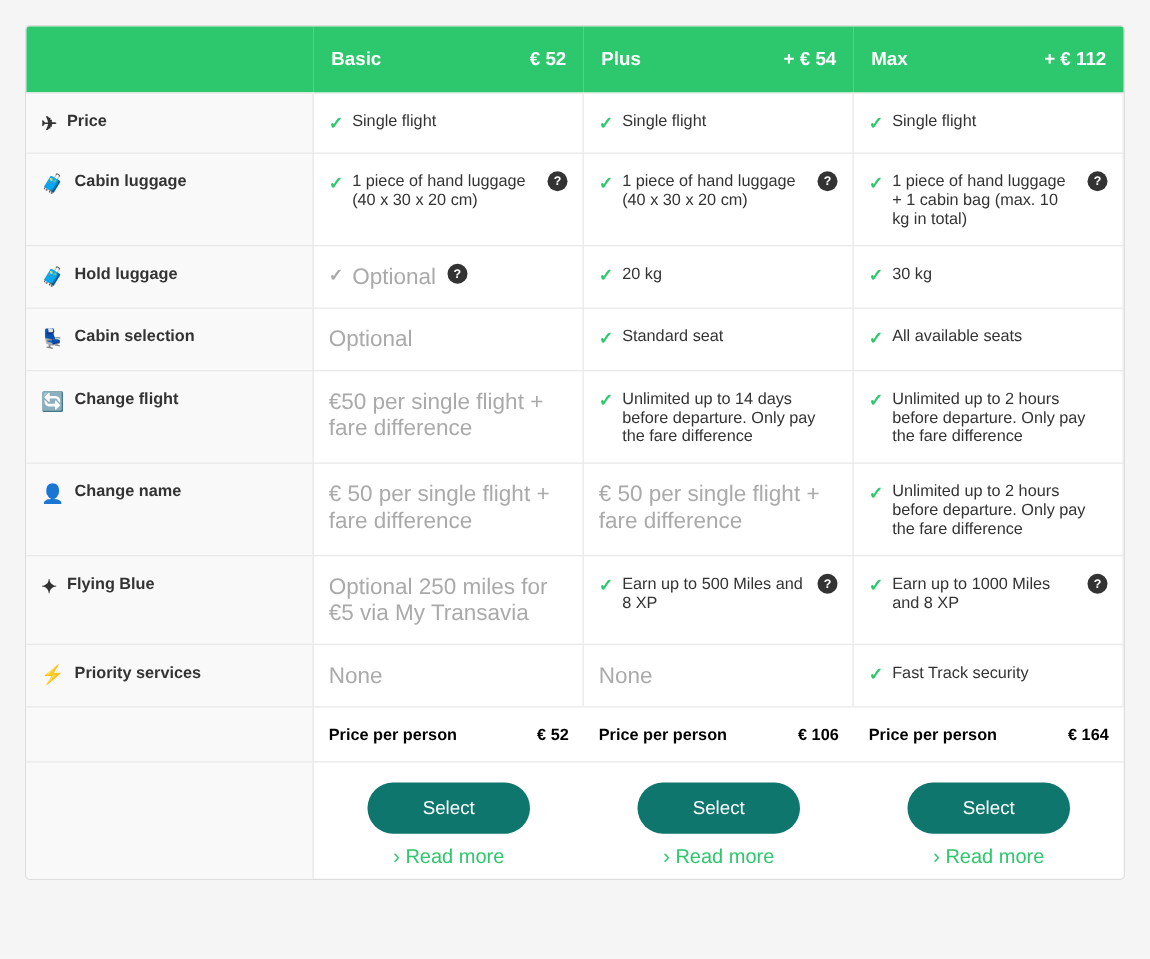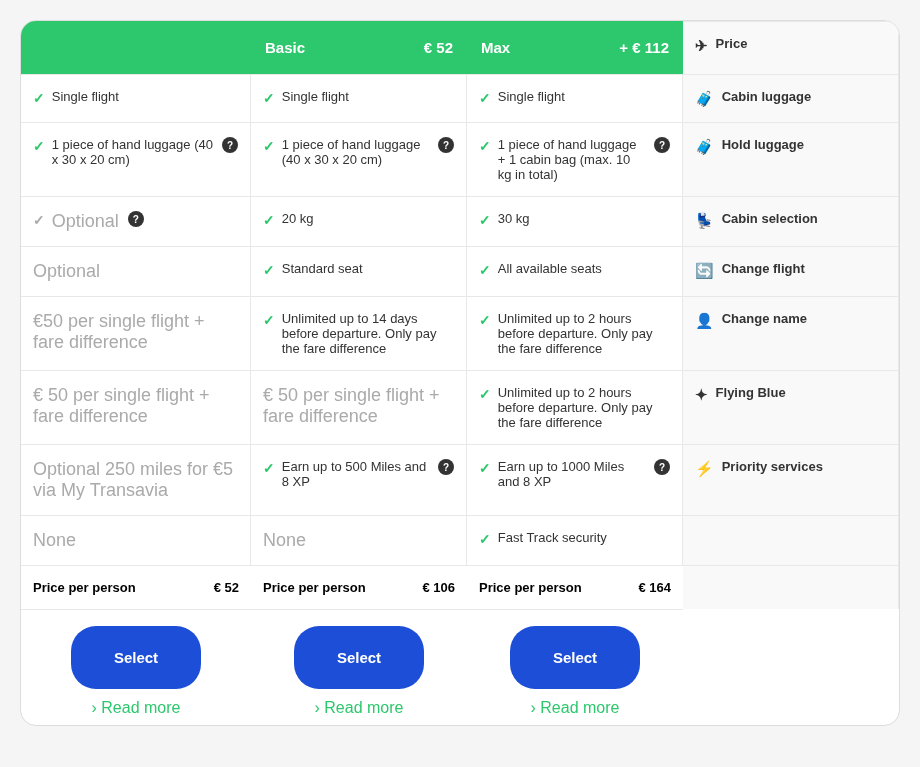--- a/index.html
+++ b/index.html
@@ -8,21 +8,21 @@
       background: #f5f5f5;
       display: flex;
       justify-content: center;
       align-items: flex-start;
       padding: 20px;
       min-height: 767px;
     }
     .comparison-table {
       width: 880px;
       border: 1px solid #ddd;
-      border-radius: 16px;
+      border-radius: 4px;
       overflow: hidden;
       background: #fff;
     }
     .table-grid {
       display: grid;
       grid-template-columns: 230px 1fr 1fr 1fr;
     }
     
     .header-cell {
       background: #2dc76d;
@@ -125,27 +125,27 @@
     .select-cell {
       padding: 16px 12px 8px;
       text-align: center;
       border-top: 1px solid #e8e8e8;
     }
     .select-cell.label-col {
       background: #f9f9f9;
       border-right: 1px solid #e8e8e8;
     }
     .select-btn {
-      background: #1d4ed8;
+      background: #0f766e;
       color: #fff;
       border: none;
       border-radius: 25px;
-      padding: 23px 36px;
+      padding: 12px 36px;
       font-size: 15px;
-      font-weight: bold;
+      font-weight: normal;
       cursor: pointer;
       width: 130px;
     }
     .read-more {
       display: block;
       color: #2dc76d;
       font-size: 16px;
       text-decoration: none;
       margin-top: 10px;
       font-weight: 500;
@@ -159,20 +159,24 @@
 
 <div class="comparison-table">
   <div class="table-grid">
 
     <div class="header-cell label-col"></div>
     <div class="header-cell">
       <span>Basic</span>
       <span class="header-price">€ 52</span>
     </div>
     <div class="header-cell">
+      <span>Plus</span>
+      <span class="header-price">+ € 54</span>
+    </div>
+    <div class="header-cell">
       <span>Max</span>
       <span class="header-price">+ € 112</span>
     </div>
 
     <div class="feature-label-cell row-bg-main">
       <span class="feature-icon">✈</span>
       <span>Price</span>
     </div>
     <div class="feature-value-cell row-bg-main">
       <div class="value-with-check">

